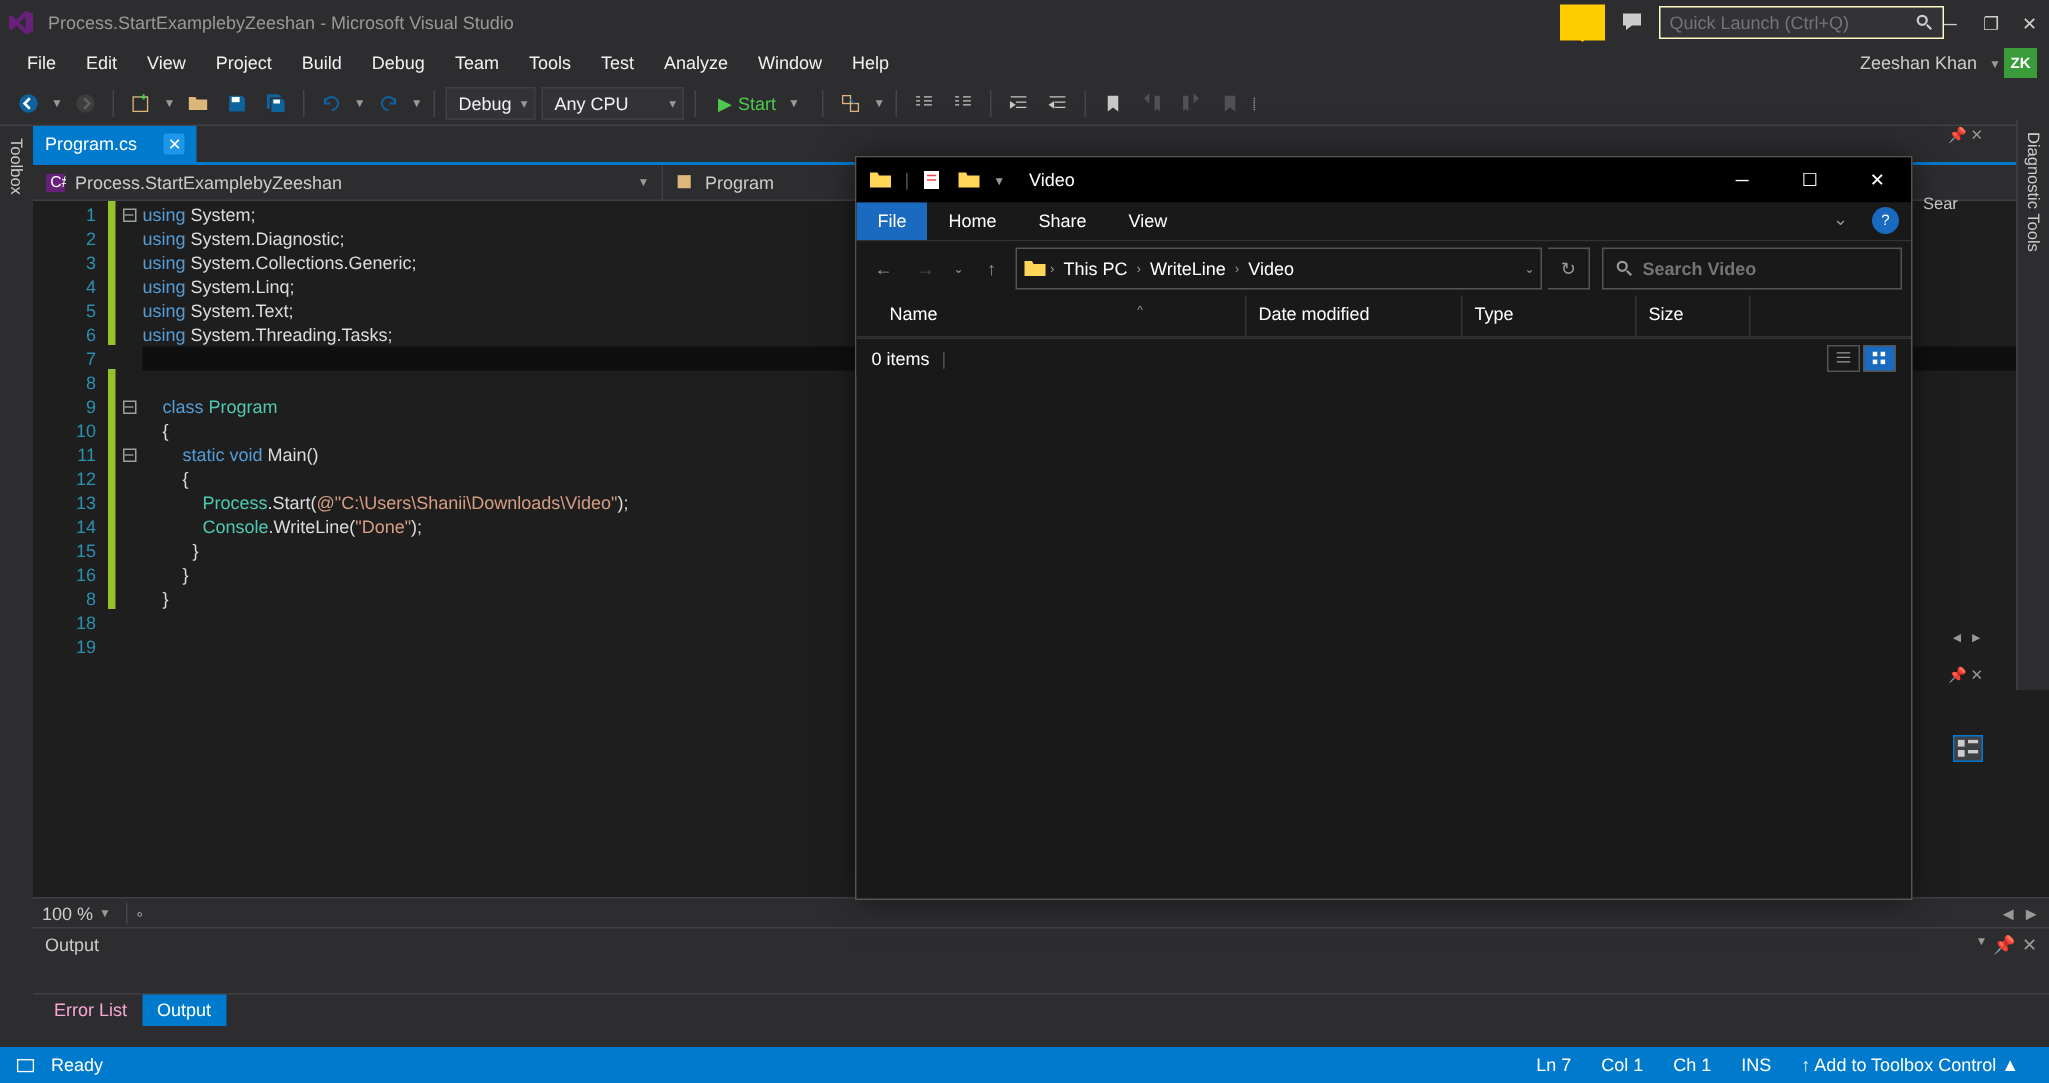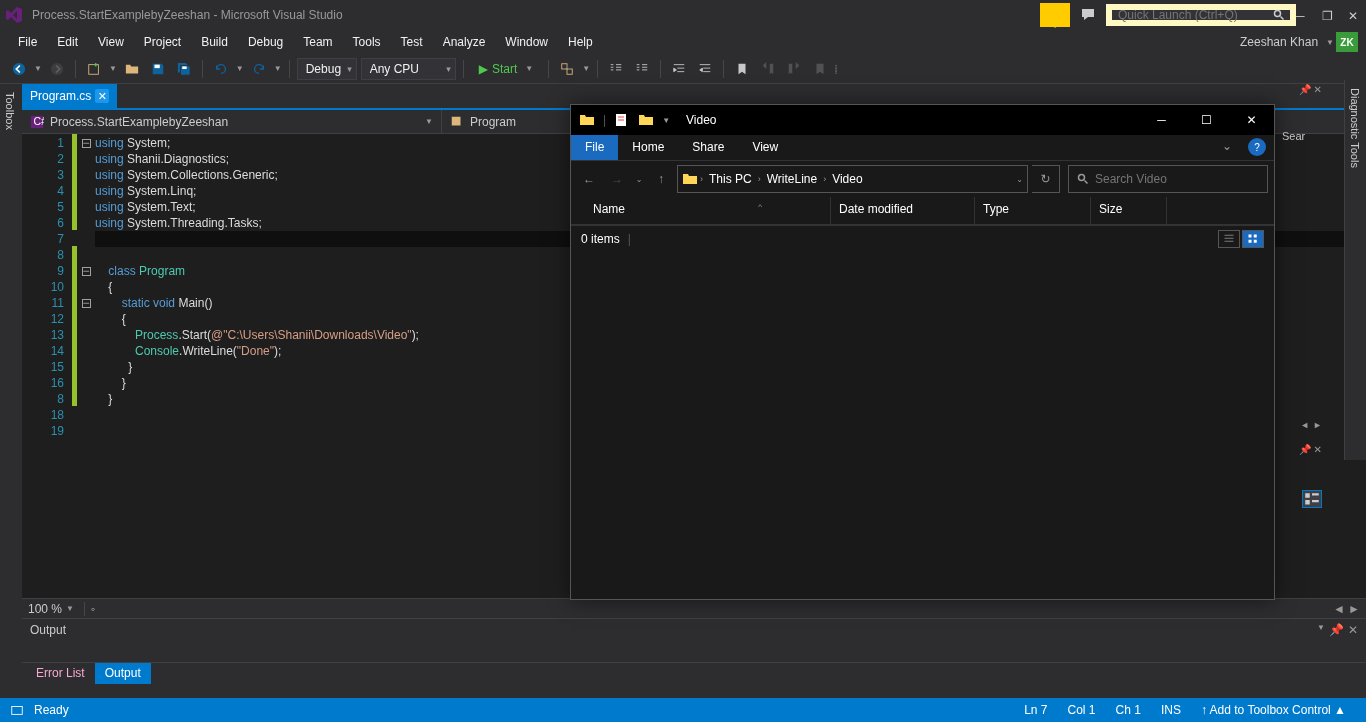--- a/index.html
+++ b/index.html
@@ -5,40 +5,40 @@
 * { margin:0; padding:0; box-sizing:border-box; font-family:"Segoe UI",sans-serif; font-size:12px; }
 body { width:1366px; height:722px; background:#2d2d30; color:#f1f1f1; overflow:hidden; position:relative; }
 .titlebar { height:30px; background:#2d2d30; display:flex; align-items:center; padding:0 6px; }
 .titlebar .logo { width:16px; height:16px; margin-right:10px; display:inline-block; }
 .title-text { color:#999; font-size:12px; flex:1; }
 .win-btns { display:flex; gap:14px; align-items:center; }
 .win-btn { width:12px; height:12px; color:#ccc; cursor:pointer; }
 .notif-area { display:flex; align-items:center; gap:10px; margin-right:10px; }
 .notif-yellow { width:30px; height:24px; background:#fc0; position:relative; }
 .notif-yellow::after { content:''; position:absolute; bottom:-6px; left:10px; border:5px solid transparent; border-top-color:#fc0; }
-.quicklaunch { background:#333337; border:6px solid #fef9c3; width:190px; height:22px; display:flex; align-items:center; padding:0 6px; color:#999; }
+.quicklaunch { background:#333337; border:1px solid #fef9c3; width:190px; height:22px; display:flex; align-items:center; padding:0 6px; color:#999; }
 .quicklaunch input { background:transparent; border:none; color:#ccc; flex:1; outline:none; }
 .menubar { height:24px; background:#2d2d30; display:flex; padding:0 8px; align-items:center; }
 .menu-item { padding:3px 10px; color:#f1f1f1; cursor:pointer; }
 .user-area { margin-left:auto; display:flex; align-items:center; gap:2px; }
 .user-name { color:#ccc; padding:2px 6px; }
 .user-badge { background:#68217a; color:#fff; width:22px; height:20px; display:flex; align-items:center; justify-content:center; font-size:10px; font-weight:bold; }
 .toolbar { height:30px; background:#2d2d30; border-bottom:1px solid #3f3f46; display:flex; align-items:center; padding:0 8px; gap:4px; }
 .tb-btn { width:22px; height:22px; display:flex; align-items:center; justify-content:center; color:#c8c8c8; cursor:pointer; border-radius:2px; }
 .tb-sep { width:1px; height:18px; background:#46464a; margin:0 3px; }
 .tb-drop { background:#333337; border:1px solid #3f3f46; padding:2px 18px 2px 8px; color:#f1f1f1; position:relative; height:22px; display:flex; align-items:center; }
 .tb-drop::after { content:'▾'; position:absolute; right:4px; font-size:9px; color:#999; }
 .start-btn { display:flex; align-items:center; gap:4px; color:#4ec94e; padding:2px 8px; }
 .start-btn .play { color:#4ec94e; }
 .main { display:flex; height:600px; position:relative; }
 .left-rail { width:22px; background:#2d2d30; writing-mode:vertical-lr; padding-top:4px; }
 .rail-text { color:#ccc; font-size:11px; padding:4px; cursor:pointer; }
 .editor-area { flex:1; display:flex; flex-direction:column; background:#1e1e1e; }
 .doc-tabs { height:26px; background:#2d2d30; display:flex; border-bottom:2px solid #007acc; }
-.doc-tab { background:#007acc; color:#fff; padding:4px 8px; display:flex; align-items:center; gap:4px; }
+.doc-tab { background:#007acc; color:#fff; padding:4px 8px; display:flex; align-items:center; gap:18px; }
 .doc-tab .close-x { font-size:11px; background:#1c97ea; width:14px; height:14px; display:flex; align-items:center; justify-content:center; border-radius:2px; cursor:pointer; }
 .nav-dropdowns { height:24px; background:#2d2d30; display:flex; border-bottom:1px solid #3f3f46; }
 .nav-dd { flex:1; padding:3px 8px; border-right:1px solid #3f3f46; color:#ccc; display:flex; align-items:center; gap:6px; cursor:pointer; }
 .nav-dd-icon { width:14px; height:14px; display:inline-block; }
 .code { flex:1; display:flex; font-family:Consolas,monospace; font-size:13px; background:#1e1e1e; overflow:hidden; position:relative; }
 .gutter { background:#1e1e1e; padding:1px 8px 0 8px; text-align:right; color:#2b91af; width:50px; }
 .gutter div { height:16px; line-height:16px; }
 .fold { width:18px; padding-top:1px; }
 .fold div { height:16px; display:flex; align-items:center; justify-content:center; color:#a0a0a0; font-size:9px; }
 .fold .box { border:1px solid #a0a0a0; width:9px; height:9px; display:flex; align-items:center; justify-content:center; line-height:7px; }
@@ -75,21 +75,21 @@
 .exp-rtab.file { background:#1a6ac0; }
 .exp-rchevron { margin-left:auto; padding:4px 8px; color:#999; }
 .exp-help { width:18px; height:18px; border-radius:50%; background:#1a6ac0; color:#fff; display:flex; align-items:center; justify-content:center; margin:3px 8px; font-size:10px; }
 .exp-nav { height:36px; background:#191919; display:flex; align-items:center; padding:0 6px; gap:4px; }
 .exp-navbtn { width:24px; height:24px; display:flex; align-items:center; justify-content:center; color:#999; cursor:pointer; }
 .exp-addr { flex:1; height:28px; background:#191919; border:1px solid #555; display:flex; align-items:center; padding:0 4px; gap:2px; }
 .exp-crumb { padding:2px 4px; color:#fff; cursor:pointer; }
 .exp-crumb-sep { color:#999; font-size:9px; }
 .exp-refresh { width:28px; height:28px; display:flex; align-items:center; justify-content:center; color:#999; border:1px solid #555; border-left:none; cursor:pointer; }
 .exp-search { width:200px; height:28px; background:#191919; border:1px solid #555; display:flex; align-items:center; padding:0 8px; gap:6px; margin-left:4px; }
-.exp-search input { background:transparent; border:none; color:#999; flex:1; outline:none; }
+.exp-search input { background:transparent; border:none; color:#999; flex:1; outline:none;font-weight:bold; }
 .exp-cols { height:28px; background:#191919; border-bottom:1px solid #333; display:flex; padding-left:14px; }
 .exp-col { padding:5px 8px; color:#fff; border-right:1px solid #333; cursor:pointer; }
 .exp-col.name { width:246px; }
 .exp-col.date { width:144px; }
 .exp-col.type { width:116px; }
 .exp-col.size { width:76px; text-align:left; }
 .exp-body { height:350px; background:#191919; display:flex; align-items:flex-start; justify-content:center; padding-top:22px; color:#fff; }
 .exp-status { height:26px; background:#191919; border-top:1px solid #333; display:flex; align-items:center; padding:0 10px; color:#fff; }
 .exp-status-right { margin-left:auto; display:flex; gap:2px; }
 .exp-view-btn { width:22px; height:18px; border:1px solid #555; display:flex; align-items:center; justify-content:center; cursor:pointer; }
@@ -367,21 +367,21 @@
           <div></div>
           <div></div>
           <div></div>
           <div></div>
           <div></div>
           <div></div>
           <div></div>
       </div>
       <div class="code-lines">
 <div><span class="kw">using</span><span class="txt"> System;</span></div>
-<div><span class="kw">using</span><span class="txt"> Shanii.Diagnostics;</span></div>
+<div><span class="kw">using</span><span class="txt"> System.Diagnostic;</span></div>
 <div><span class="kw">using</span><span class="txt"> System.Collections.Generic;</span></div>
 <div><span class="kw">using</span><span class="txt"> System.Linq;</span></div>
 <div><span class="kw">using</span><span class="txt"> System.Text;</span></div>
 <div><span class="kw">using</span><span class="txt"> System.Threading.Tasks;</span></div>
 <div style="background:#0f0f0f"><span class="txt"></span></div>
 <div><span class="txt"></span></div>
 <div><span class="txt">    </span><span class="kw">class</span><span class="txt"> </span><span class="cls">Program</span></div>
 <div><span class="txt">    {</span></div>
 <div><span class="txt">        </span><span class="kw">static</span><span class="txt"> </span><span class="kw">void</span><span class="txt"> Main()</span></div>
 <div><span class="txt">        {</span></div>

